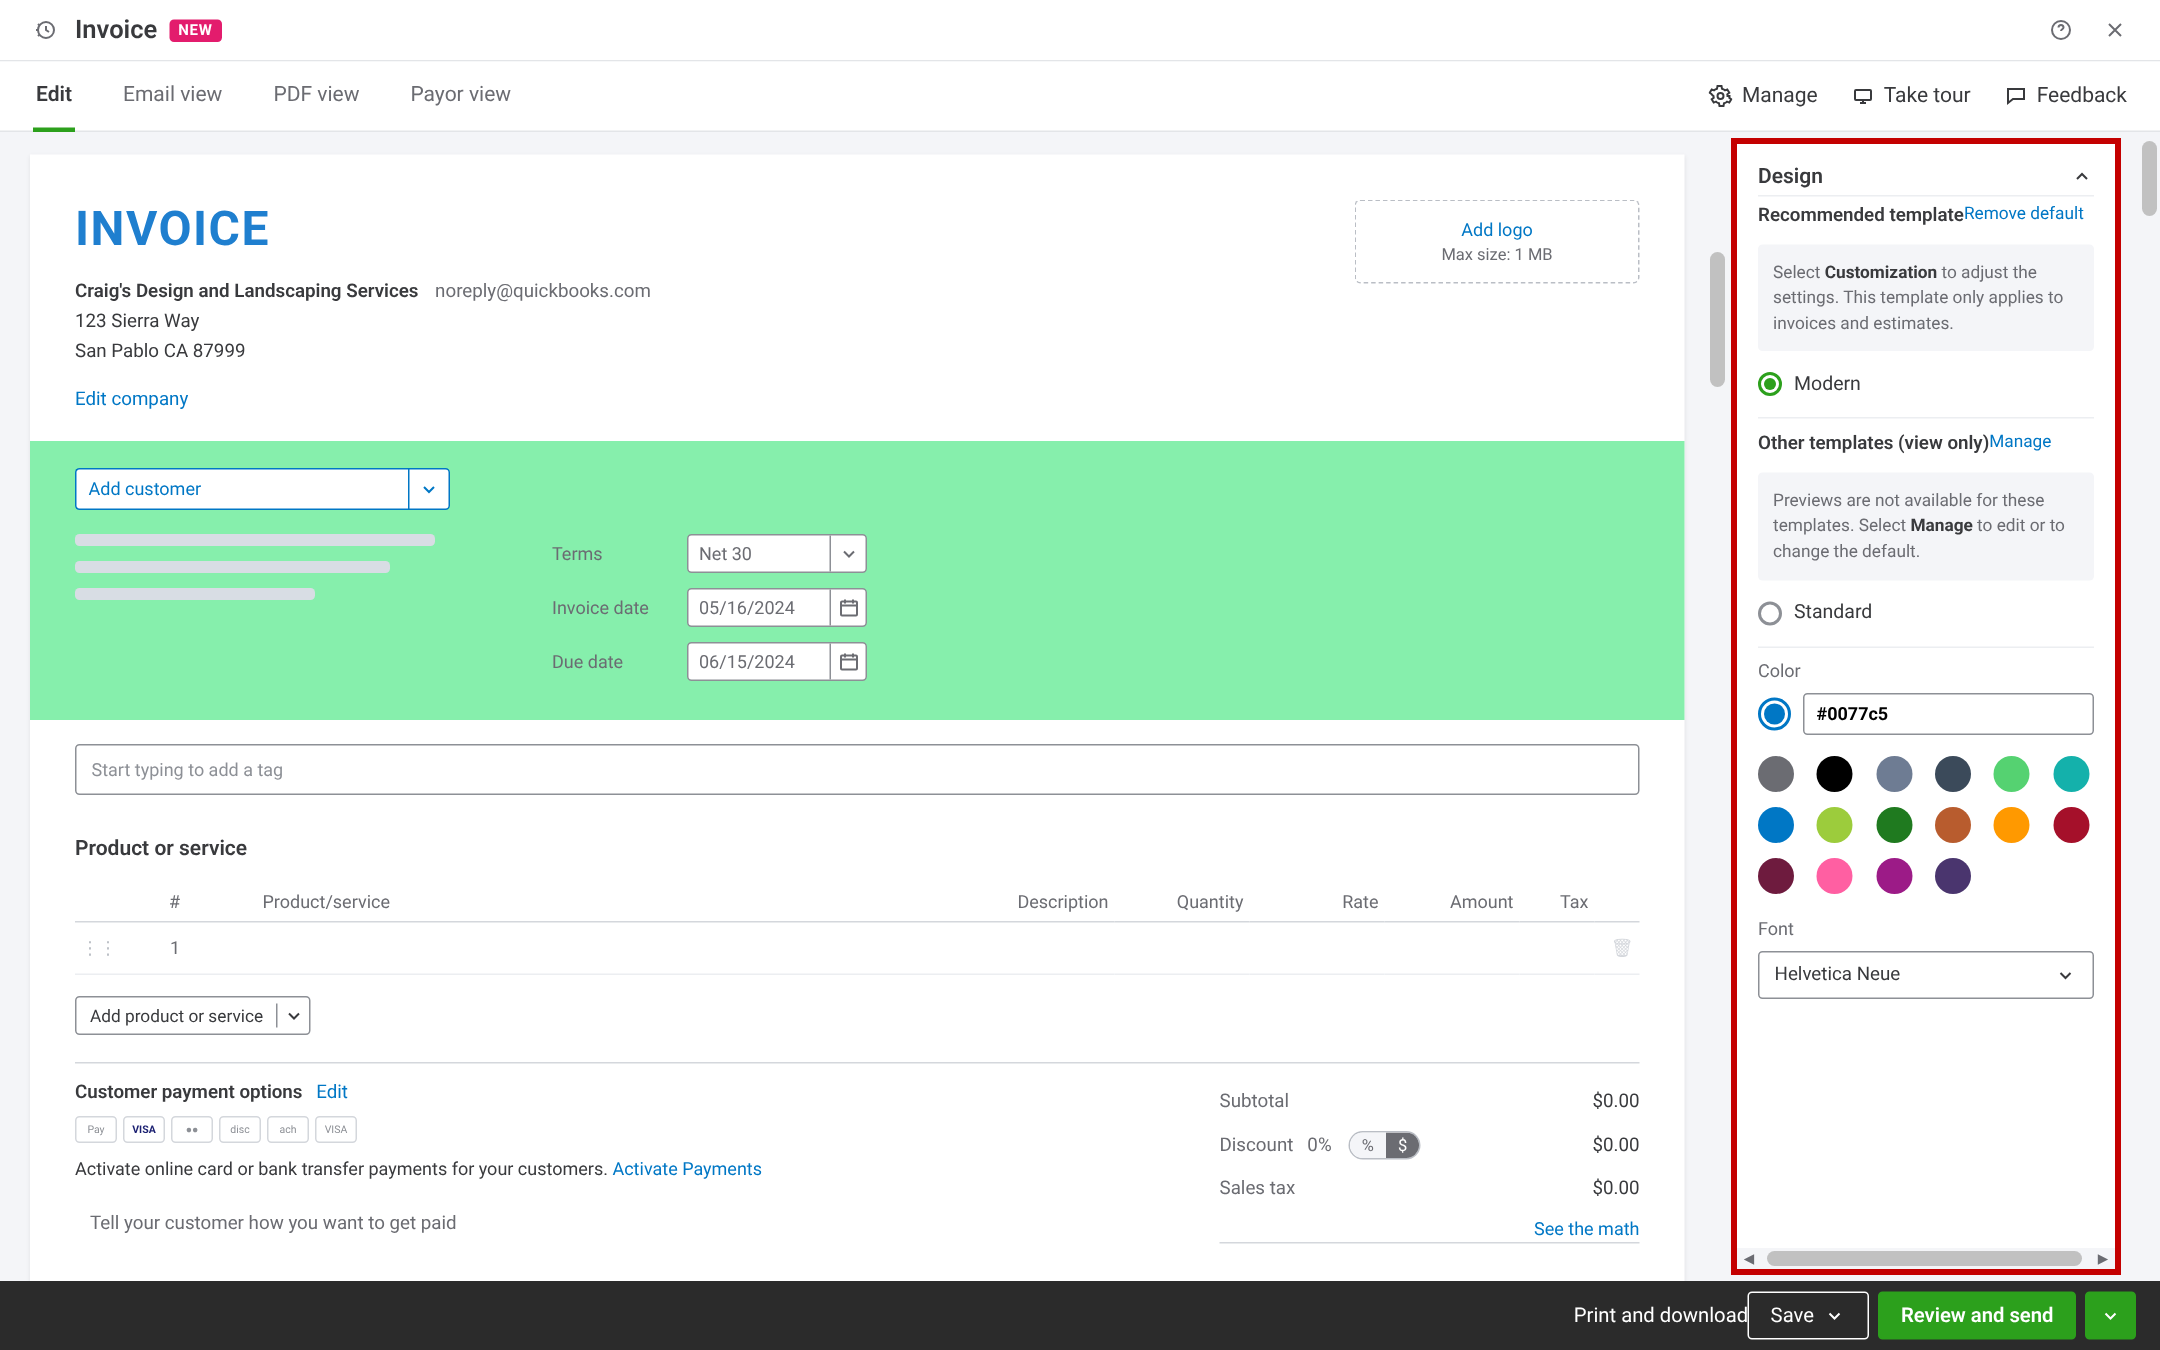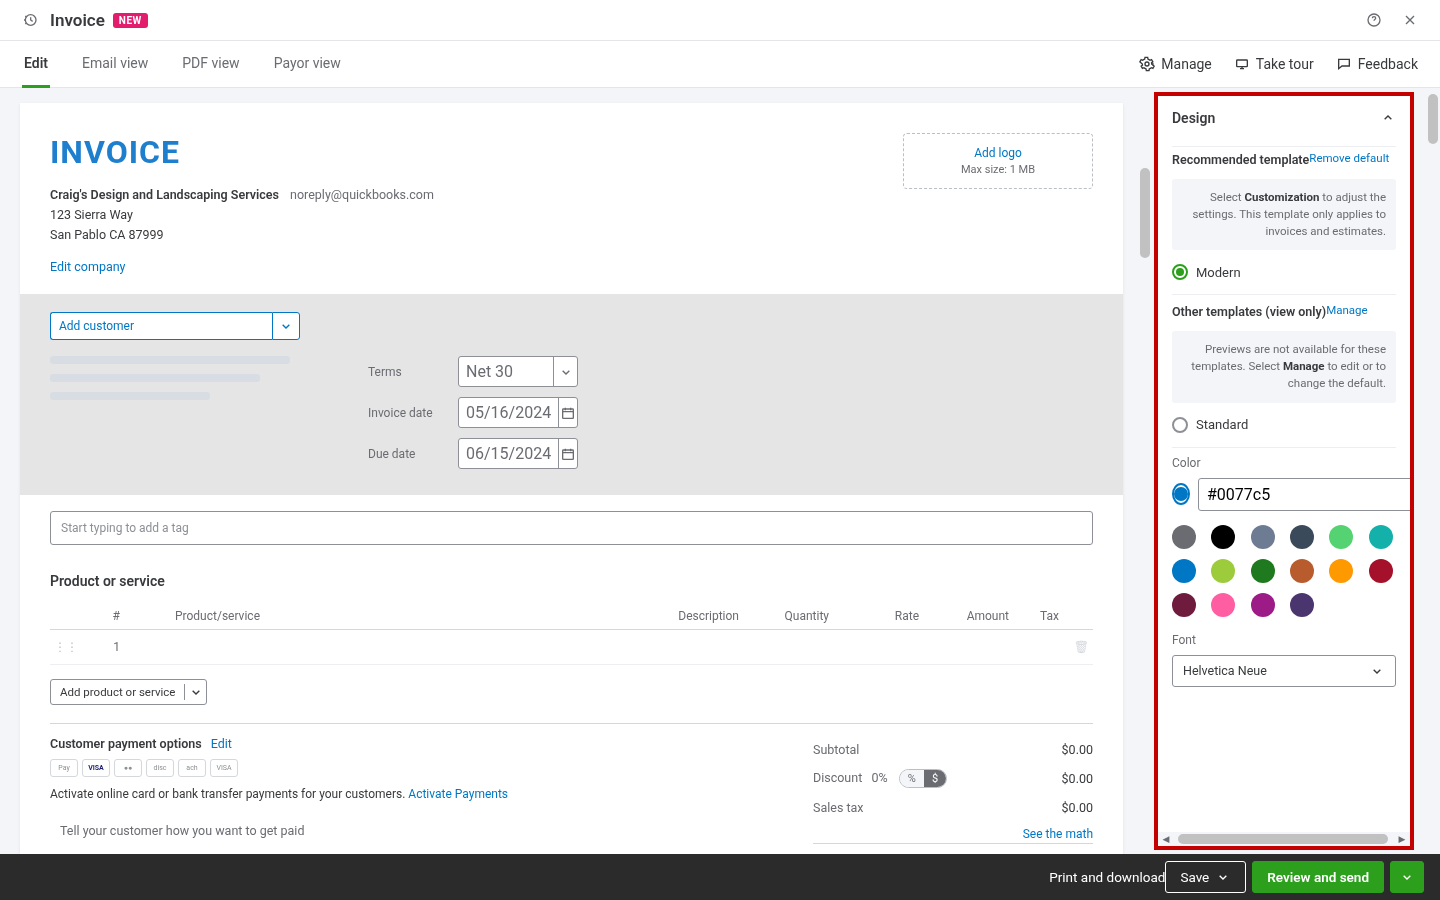--- a/index.html
+++ b/index.html
@@ -27,30 +27,30 @@
   
   .inv-head { padding: 30px 30px 20px; display: flex; }
   .inv-title { font-size: 32px; font-weight: 700; color: #1f7fcf; letter-spacing: 1px; }
   .company-block { margin-top: 14px; font-size: 12.5px; line-height: 1.6; }
   .company-name { font-weight: 600; display: inline; }
   .company-email { color: #6b6c72; margin-left: 8px; }
   .edit-company { color: #0077c5; font-size: 12.5px; margin-top: 14px; display: inline-block; cursor: pointer; }
   .logo-drop { margin-left: auto; width: 190px; height: 56px; border: 1px dashed #babec5; border-radius: 4px; display: flex; flex-direction: column; align-items: center; justify-content: center; color: #6b6c72; font-size: 11px; gap: 3px; cursor: pointer; }
   .logo-drop .add { color: #0077c5; font-size: 12px; }
   
-  .cust-sect { background: #e5e5e5; padding: 18px 30px 26px; }
+  .cust-sect { background: #86efac; padding: 18px 30px 26px; }
   .add-customer { display: flex; width: 250px; }
   .add-customer input { flex: 1; border: 1px solid #0077c5; border-right: none; padding: 6px 8px; font-size: 12px; color: #0077c5; border-radius: 3px 0 0 3px; background: #fff; }
   .add-customer .dd { width: 28px; border: 1px solid #0077c5; border-radius: 0 3px 3px 0; display: flex; align-items: center; justify-content: center; color: #0077c5; cursor: pointer; background: #fff; }
   .placeholders { margin-top: 16px; display: flex; gap: 60px; }
   .ph-col { display: flex; flex-direction: column; gap: 10px; }
   .ph-line { height: 8px; background: #d8dde4; border-radius: 3px; }
   .fields { margin-left: 18px; display: grid; grid-template-columns: 90px 120px; row-gap: 10px; align-items: center; font-size: 12px; color: #6b6c72; }
   .field-input { display: flex; border: 1px solid #8d9096; border-radius: 3px; background: #fff; }
-  .field-input span, .field-input input { padding: 5px 7px; font-size: 16px; border: none; flex: 1; background: transparent; }
+  .field-input span, .field-input input { padding: 5px 7px; font-size: 12px; border: none; flex: 1; background: transparent; }
   .field-input .cal, .field-input .dd2 { width: 24px; border-left: 1px solid #8d9096; display: flex; align-items: center; justify-content: center; color: #6b6c72; cursor: pointer; }
   
   .tags-sect { padding: 16px 30px 8px; }
   .tags-row { display: flex; justify-content: space-between; font-size: 12px; color: #6b6c72; margin-bottom: 6px; }
   .tags-input { border: 1px solid #8d9096; border-radius: 3px; padding: 9px 10px; font-size: 12px; color: #8d9096; }
   .manage-tags { color: #0077c5; cursor: pointer; }
   
   .prod-sect { padding: 20px 30px 0; }
   .prod-title { font-size: 14px; font-weight: 600; margin-bottom: 14px; }
   .ptable { width: 100%; font-size: 12px; color: #6b6c72; border-collapse: collapse; }
@@ -76,36 +76,36 @@
   .trow { display: flex; justify-content: space-between; align-items: center; padding: 6px 0; }
   .trow .k { color: #6b6c72; }
   .disc-toggle { display: inline-flex; border: 1px solid #babec5; border-radius: 12px; overflow: hidden; margin-left: 8px; }
   .disc-toggle span { padding: 2px 8px; font-size: 11px; background: #f4f5f8; }
   .disc-toggle span.active { background: #6b6c72; color: #fff; }
   .see-math { text-align: right; color: #0077c5; font-size: 12px; cursor: pointer; margin-top: 6px; }
   .trow.big { font-weight: 600; border-top: 1px solid #d4d7dc; padding-top: 12px; margin-top: 2px; }
   
   .side { width: 260px; background: #fff; border: 4px solid #c40000; margin: 4px 12px 4px 2px; display: flex; flex-direction: column; overflow: hidden; }
   .side-inner { flex: 1; overflow-y: auto; padding: 14px 14px 0; }
-  .acc-head { display: flex; justify-content: space-between; align-items: flex-start; font-size: 14px; font-weight: 600; padding-bottom: 20px; border-bottom: 1px solid #eceef1; cursor: pointer; }
+  .acc-head { display: flex; justify-content: space-between; align-items: flex-start; font-size: 14px; font-weight: 600; padding-bottom: 4px; border-bottom: 1px solid #eceef1; cursor: pointer; }
   .sub-head { display: flex; justify-content: flex-start; margin-top: 4px; font-size: 12.5px; }
   .sub-head .t { font-weight: 600; line-height: 1.4; }
   .sub-head .link { color: #0077c5; font-size: 11.5px; cursor: pointer; text-align: right; }
-  .infobox { background: #f4f5f8; padding: 10px; font-size: 11.5px; color: #6b6c72; border-radius: 3px; margin-top: 10px; line-height: 1.5; text-align: right; }
+  .infobox { background: #f4f5f8; padding: 10px; font-size: 11.5px; color: #6b6c72; border-radius: 3px; margin-top: 10px; line-height: 1.5; }
   .infobox b { color: #393a3d; }
   .radio-row { display: flex; align-items: center; gap: 8px; margin: 14px 0; font-size: 13px; cursor: pointer; }
   .radio { width: 16px; height: 16px; border: 2px solid #8d9096; border-radius: 50%; display: inline-block; position: relative; }
   .radio.checked { border-color: #2ca01c; }
   .radio.checked::after { content: ''; width: 8px; height: 8px; background: #2ca01c; border-radius: 50%; position: absolute; top: 2px; left: 2px; }
   .divider { border-top: 1px solid #eceef1; margin: 8px 0; }
   .panel-label { font-size: 12px; color: #6b6c72; margin-top: 4px; }
   .color-row { display: flex; align-items: center; gap: 8px; margin-top: 8px; }
   .color-selected { width: 22px; height: 22px; border-radius: 50%; border: 2px solid #0077c5; display: flex; align-items: center; justify-content: center; }
   .color-selected .inner { width: 14px; height: 14px; border-radius: 50%; background: #0077c5; }
-  .color-input { flex: 1; border: 1px solid #8d9096; border-radius: 3px; padding: 6px 8px; font-size: 16px; }
+  .color-input { flex: 1; border: 1px solid #8d9096; border-radius: 3px; padding: 6px 8px; font-size: 12px; font-weight: bold; }
   .swatches { display: grid; grid-template-columns: repeat(6, 1fr); gap: 10px 12px; margin-top: 14px; }
   .sw { width: 24px; height: 24px; border-radius: 50%; cursor: pointer; }
   .font-select { display: flex; justify-content: space-between; align-items: center; border: 1px solid #8d9096; border-radius: 3px; padding: 7px 10px; font-size: 12.5px; margin-top: 8px; cursor: pointer; }
   .side-scroll-h { height: 14px; background: #f4f5f8; display: flex; align-items: center; padding: 0 2px; }
   .side-scroll-h .arrow { width: 12px; font-size: 9px; color: #6b6c72; text-align: center; }
   .side-scroll-h .track { flex: 1; position: relative; height: 10px; }
   .side-scroll-h .thumb { position: absolute; left: 6px; right: 8px; top: 0; height: 10px; background: #c1c1c1; border-radius: 5px; }
   
   .footer { height: 46px; background: #2b2b2b; display: flex; align-items: center; color: #fff; font-size: 13.5px; }
   .footer .center { flex: 1; text-align: right; cursor: pointer; }

